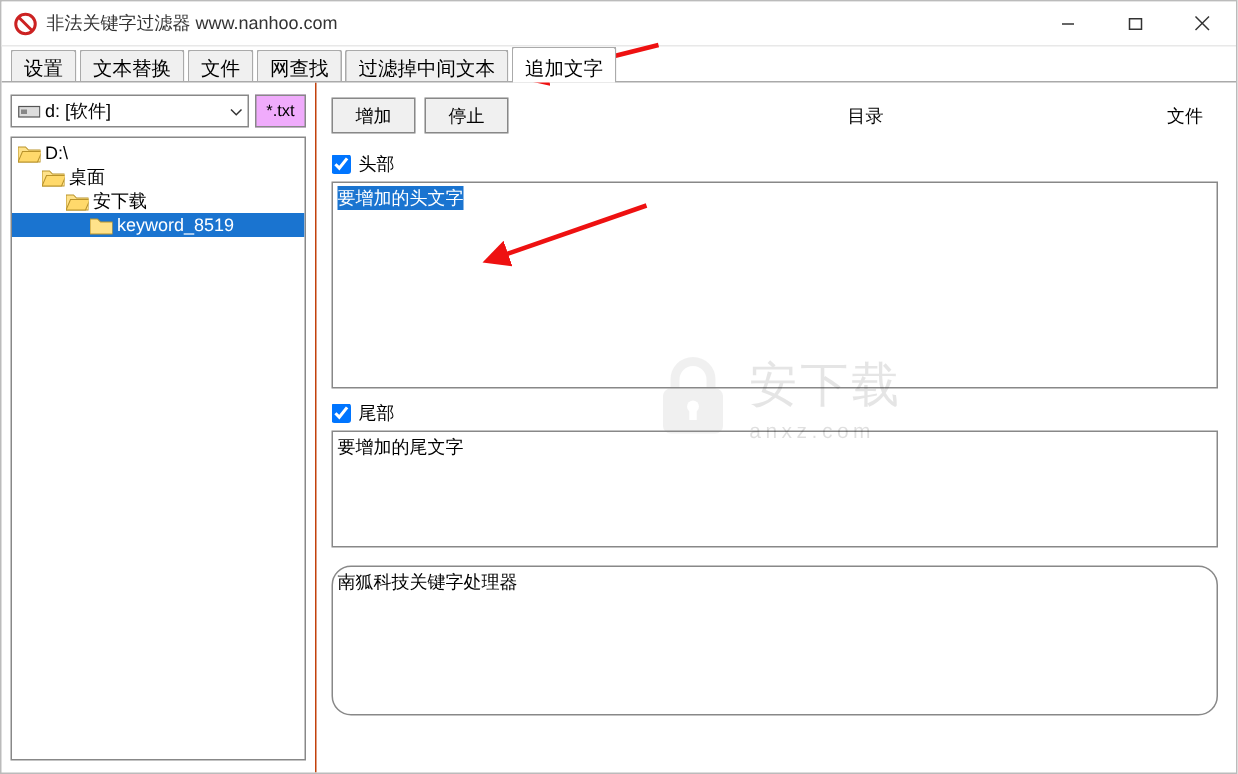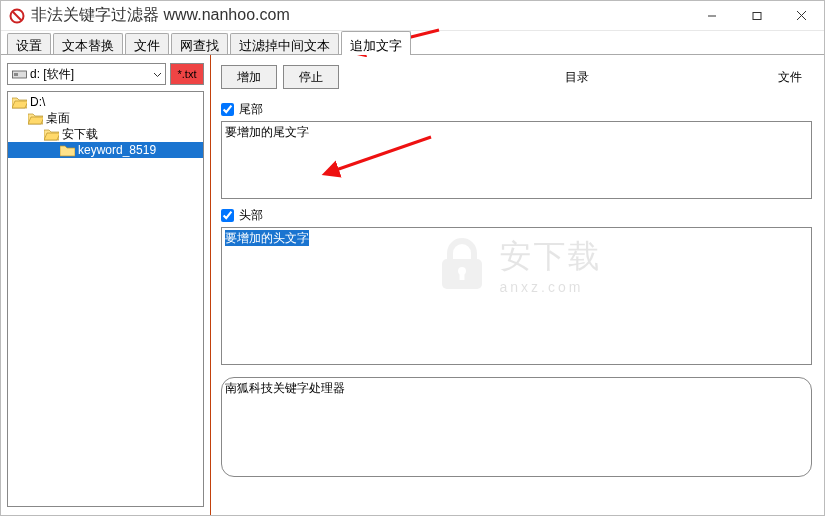--- a/index.html
+++ b/index.html
@@ -1,40 +1,40 @@
 <!DOCTYPE html>
 <html><head>
 <meta charset="utf-8">
 <style>
   * { box-sizing: border-box; margin: 0; padding: 0; }
   body { font-family: "Microsoft YaHei", "SimSun", Tahoma, sans-serif; font-size: 12px; background: #fff; color: #000; width: 825px; height: 516px; overflow: hidden; position: relative; border: 1px solid #bbb; }
   
   
   .titlebar { height: 30px; display: flex; align-items: center; padding: 0 0 0 8px; background: #fff; border-bottom: 1px solid #e8e8e8; }
   .titlebar .app-icon { width: 16px; height: 16px; margin-right: 6px; }
-  .titlebar .title { flex: 1; font-size: 16px; color: #333; }
+  .titlebar .title { flex: 1; font-size: 12px; color: #333; }
   .titlebar .win-controls { display: flex; height: 100%; }
   .titlebar .win-btn { width: 45px; height: 100%; display: flex; align-items: center; justify-content: center; color: #333; }
   .titlebar .win-btn svg { stroke: #333; }
   
   
   .tabs { height: 24px; display: flex; align-items: stretch; padding-left: 6px; gap: 0; border-bottom: 1px solid #aaa; position: relative; }
   .tab { padding: 3px 8px 0 8px; font-size: 13px; border: 1px solid #aaa; border-bottom: none; background: #f0f0f0; margin-right: 2px; margin-top: 2px; border-radius: 2px 2px 0 0; cursor: default; }
   .tab.active { background: #fff; position: relative; margin-top: 0; padding-top: 5px; z-index: 2; }
   .tab.active::after { content:""; position:absolute; left:0; right:0; bottom:-1px; height:1px; background:#fff; }
   
   
   .content { display: flex; height: calc(516px - 30px - 24px - 2px); }
   
   
   .left-panel { width: 210px; padding: 8px 6px; border-right: 1px solid #c2410c; display:flex; flex-direction:column; }
   .drive-row { display: flex; align-items: center; gap: 4px; margin-bottom: 6px; }
   .drive-select { flex: 1; height: 22px; border: 1px solid #888; background: #fff; font-size: 12px; display: flex; align-items: center; padding: 0 18px 0 4px; position: relative; }
   .drive-select .chev { position: absolute; right: 3px; top: 50%; transform: translateY(-50%); }
-  .ext-box { width: 34px; height: 22px; border: 1px solid #888; font-size: 11px; display: flex; align-items: center; justify-content: center; background: #ef4444; }
+  .ext-box { width: 34px; height: 22px; border: 1px solid #888; font-size: 11px; display: flex; align-items: center; justify-content: center; background: #f0abfc; }
   
   .tree { border: 1px solid #888; flex:1; background: #fff; overflow: hidden; padding: 2px 0; }
   .tree-node { display: flex; align-items: center; height: 16px; padding-left: 4px; font-size: 12px; white-space: nowrap; }
   .tree-node .folder-icon { width: 15px; height: 13px; margin-right: 3px; flex-shrink:0; }
   .tree-node.selected { background: #1a74d0; color: #fff; }
   .indent-1 { padding-left: 20px; }
   .indent-2 { padding-left: 36px; }
   .indent-3 { padding-left: 52px; }
   
   
@@ -171,34 +171,34 @@
       <div class="btn">停止</div>
       <div class="header-labels">
         <span class="dir-label">目录</span>
         <span class="file-label">文件</span>
       </div>
     </div>
 
     <div class="section">
       <label class="check-row">
         <input type="checkbox" checked="" style="">
+        <span>头部</span>
+      </label>
+      <div class="textarea-box ta-head">
+        <span class="sel">要增加的头文字</span>
+      </div>
+    </div>
+
+    <div class="section">
+      <label class="check-row">
+        <input type="checkbox" checked="" style="">
         <span>尾部</span>
       </label>
       <div class="textarea-box ta-tail">
         <span>要增加的尾文字</span>
-      </div>
-    </div>
-
-    <div class="section">
-      <label class="check-row">
-        <input type="checkbox" checked="" style="">
-        <span>头部</span>
-      </label>
-      <div class="textarea-box ta-head">
-        <span class="sel">要增加的头文字</span>
       </div>
     </div>
 
     <div class="section" style="margin-top:4px;">
       <div class="textarea-box ta-bottom">
         <span>南狐科技关键字处理器</span>
       </div>
     </div>
 
     <div class="watermark">

